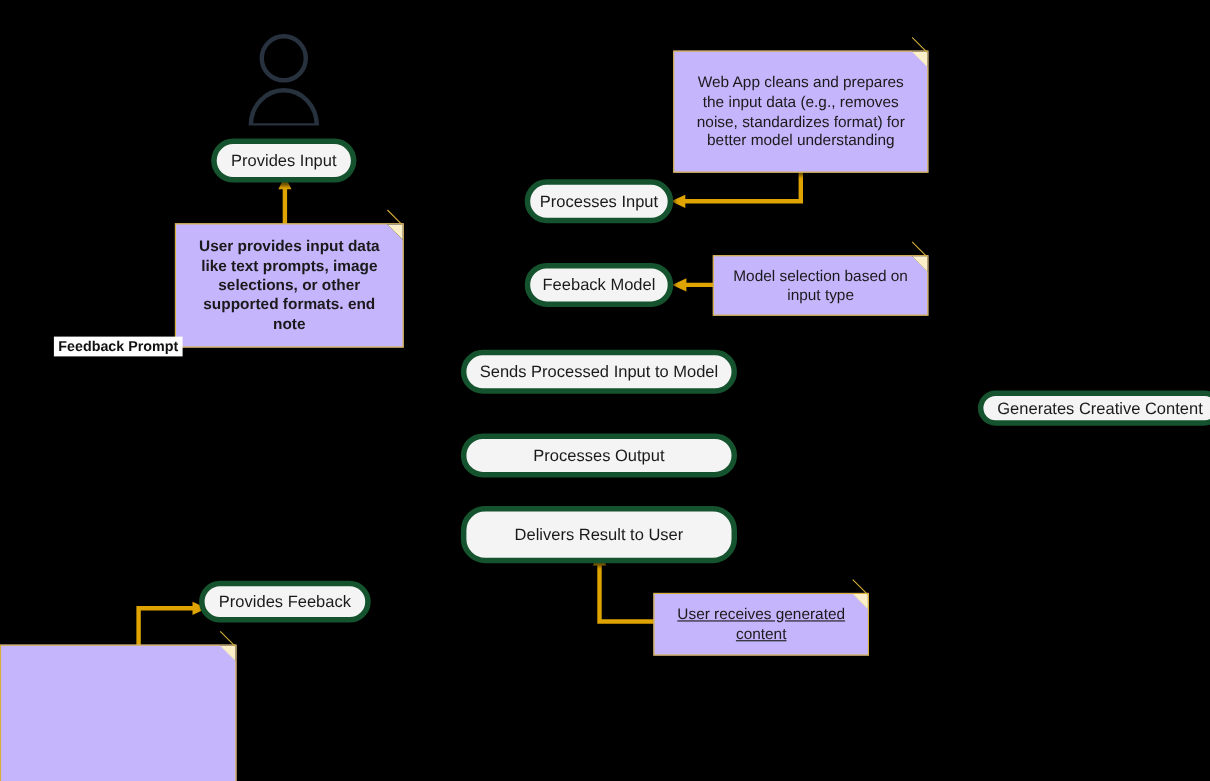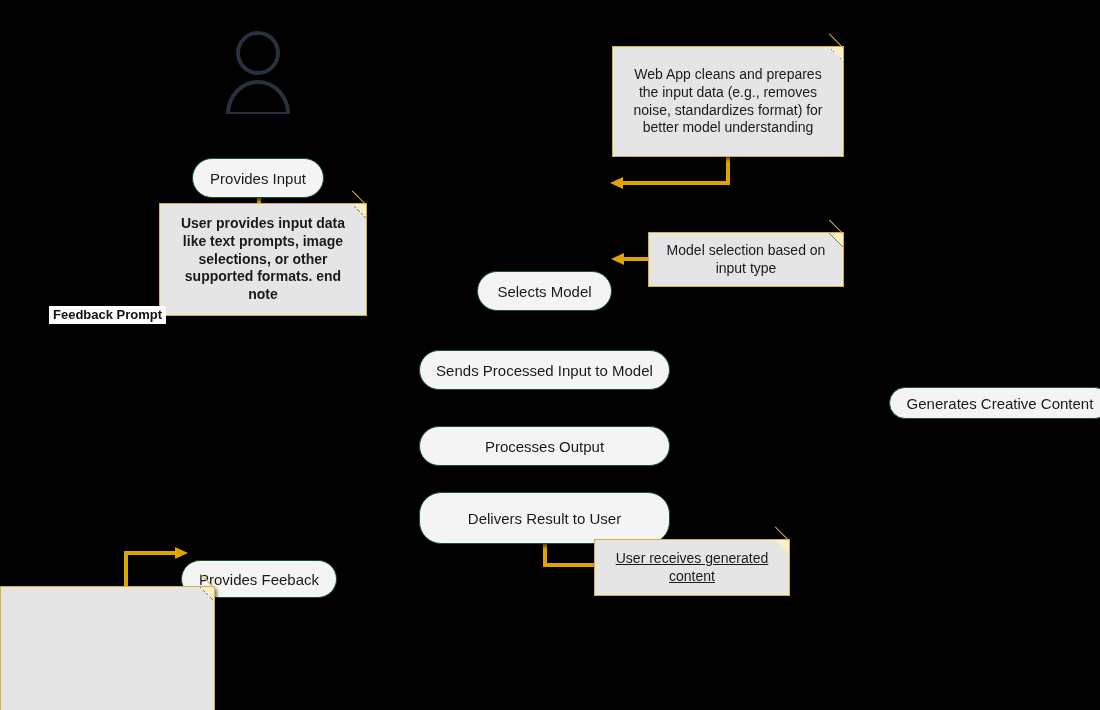--- a/index.html
+++ b/index.html
@@ -16,40 +16,39 @@
     height: 710px;
     background: #000000;
     overflow: hidden;
   }
 
   
   .node {
     position: absolute;
     box-sizing: border-box;
     background: #F4F4F4;
-    border: 1px solid #14532d;
+    border: 5px solid #14532d;
     border-radius: 22px;
     color: #1A1A1A;
     font-size: 15px;
     line-height: 1;
     display: flex;
     align-items: center;
     justify-content: center;
     text-align: center;
     box-shadow: 2px 3px 3px rgba(0,0,0,0.55);
     white-space: nowrap;
     padding: 0 14px;
-    margin-top: 32px;
   }
 
   
   .note {
     position: absolute;
     box-sizing: border-box;
-    background: #e5e5e5;
+    background: #c4b5fd;
     border: 1px solid #D6B038;
     color: #1A1A1A;
     font-size: 14px;
     line-height: 1.28;
     display: flex;
     align-items: center;
     justify-content: center;
     text-align: center;
     padding: 6px 10px;
     box-shadow: 2px 3px 3px rgba(0,0,0,0.5);
@@ -135,22 +134,23 @@
     <path d="M11,6 L17,19 L5,19 Z" fill="#E0A400"></path>
   </svg>
 
   <svg class="conn" style="left:118px; top:540px; width:80px; height:50px;">
     <path d="M8,48 L8,13 L58,13" stroke="#E0A400" stroke-width="4" fill="none"></path>
     <path d="M70,13 L57,7 L57,19 Z" fill="#E0A400"></path>
   </svg>
 
   <div class="node" style="left:192px; top:126px; width:132px; height:40px;">Provides Input</div>
 
+  <div class="node" style="left:477px; top:163px; width:135px; height:40px;">Processes Input</div>
 
-  <div class="node" style="left:477px; top:239px; width:135px; height:40px;">Selects Model</div>
+  <div class="node" style="left:477px; top:239px; width:135px; height:40px;">Feeback Model</div>
 
   <div class="node" style="left:419px; top:318px; width:251px; height:40px;">Sends Processed Input to Model</div>
 
   <div class="node" style="left:419px; top:394px; width:251px; height:40px;">Processes Output</div>
 
   <div class="node" style="left:419px; top:460px; width:251px; height:52px;">Delivers Result to User</div>
 
   <div class="node" style="left:889px; top:355px; width:222px; height:32px; border-radius:16px;">Generates Creative Content</div>
 
   <div class="node" style="left:181px; top:528px; width:156px; height:38px;">Provides Feeback</div>

